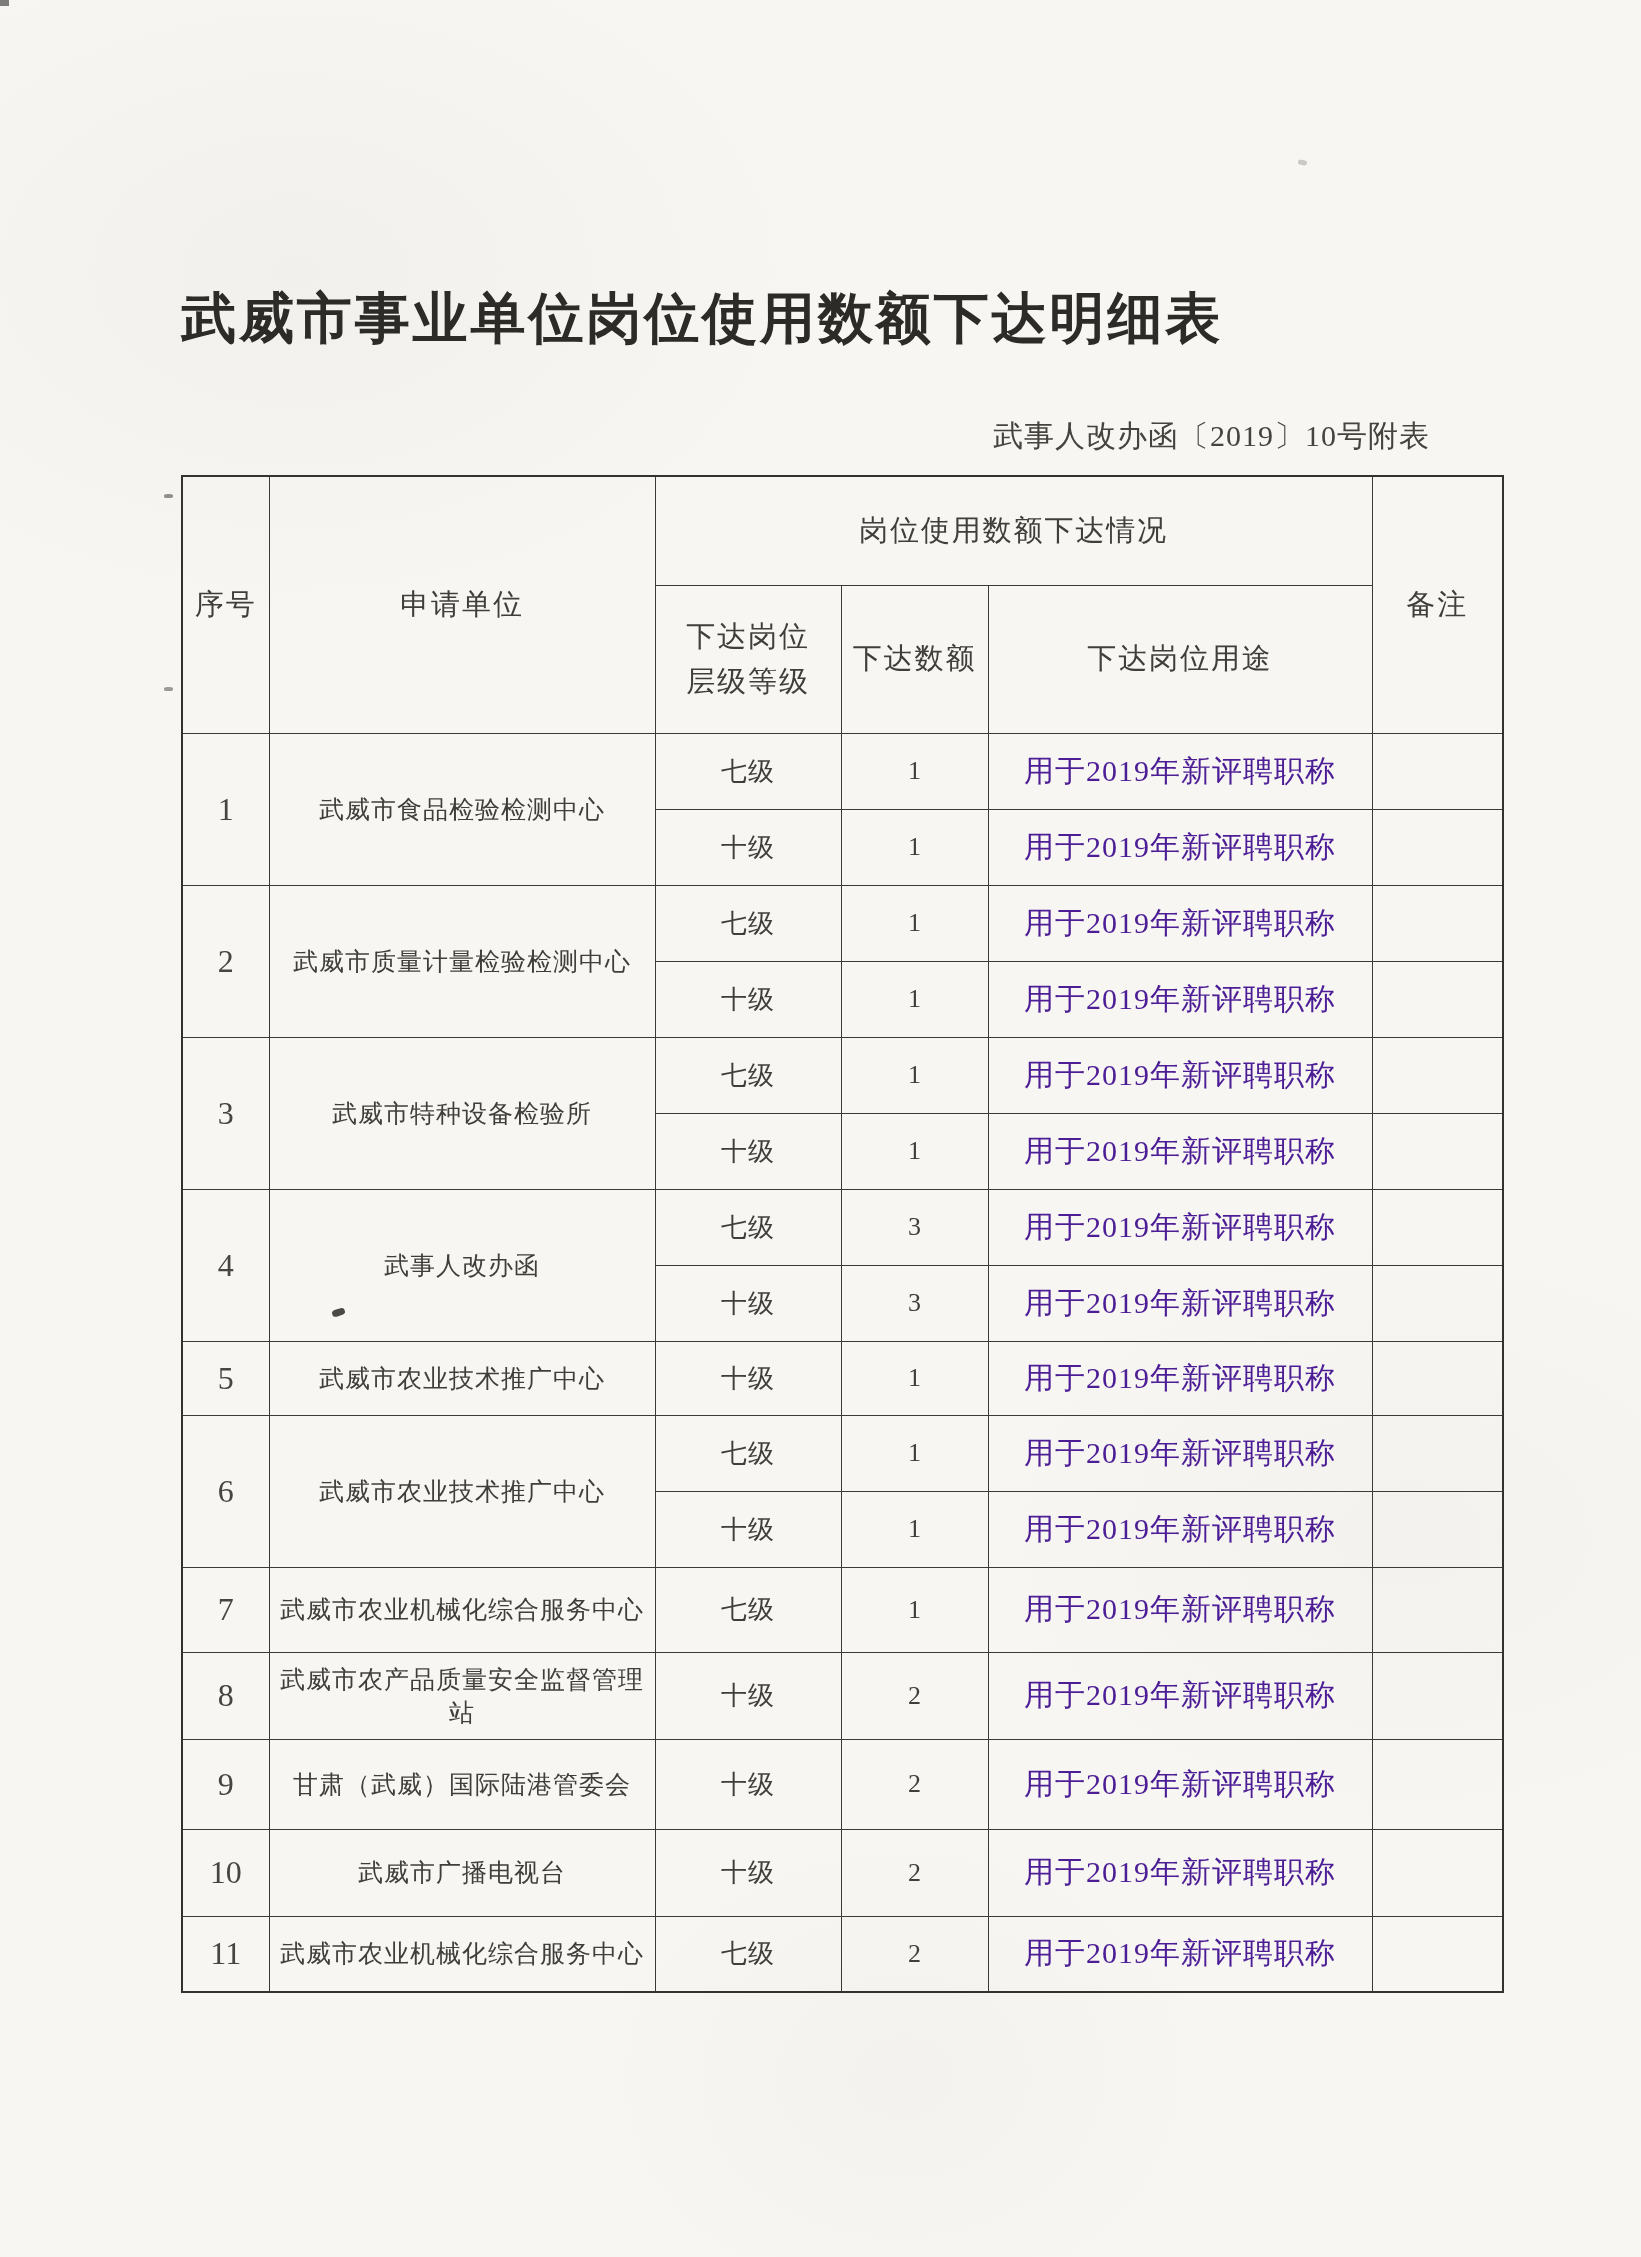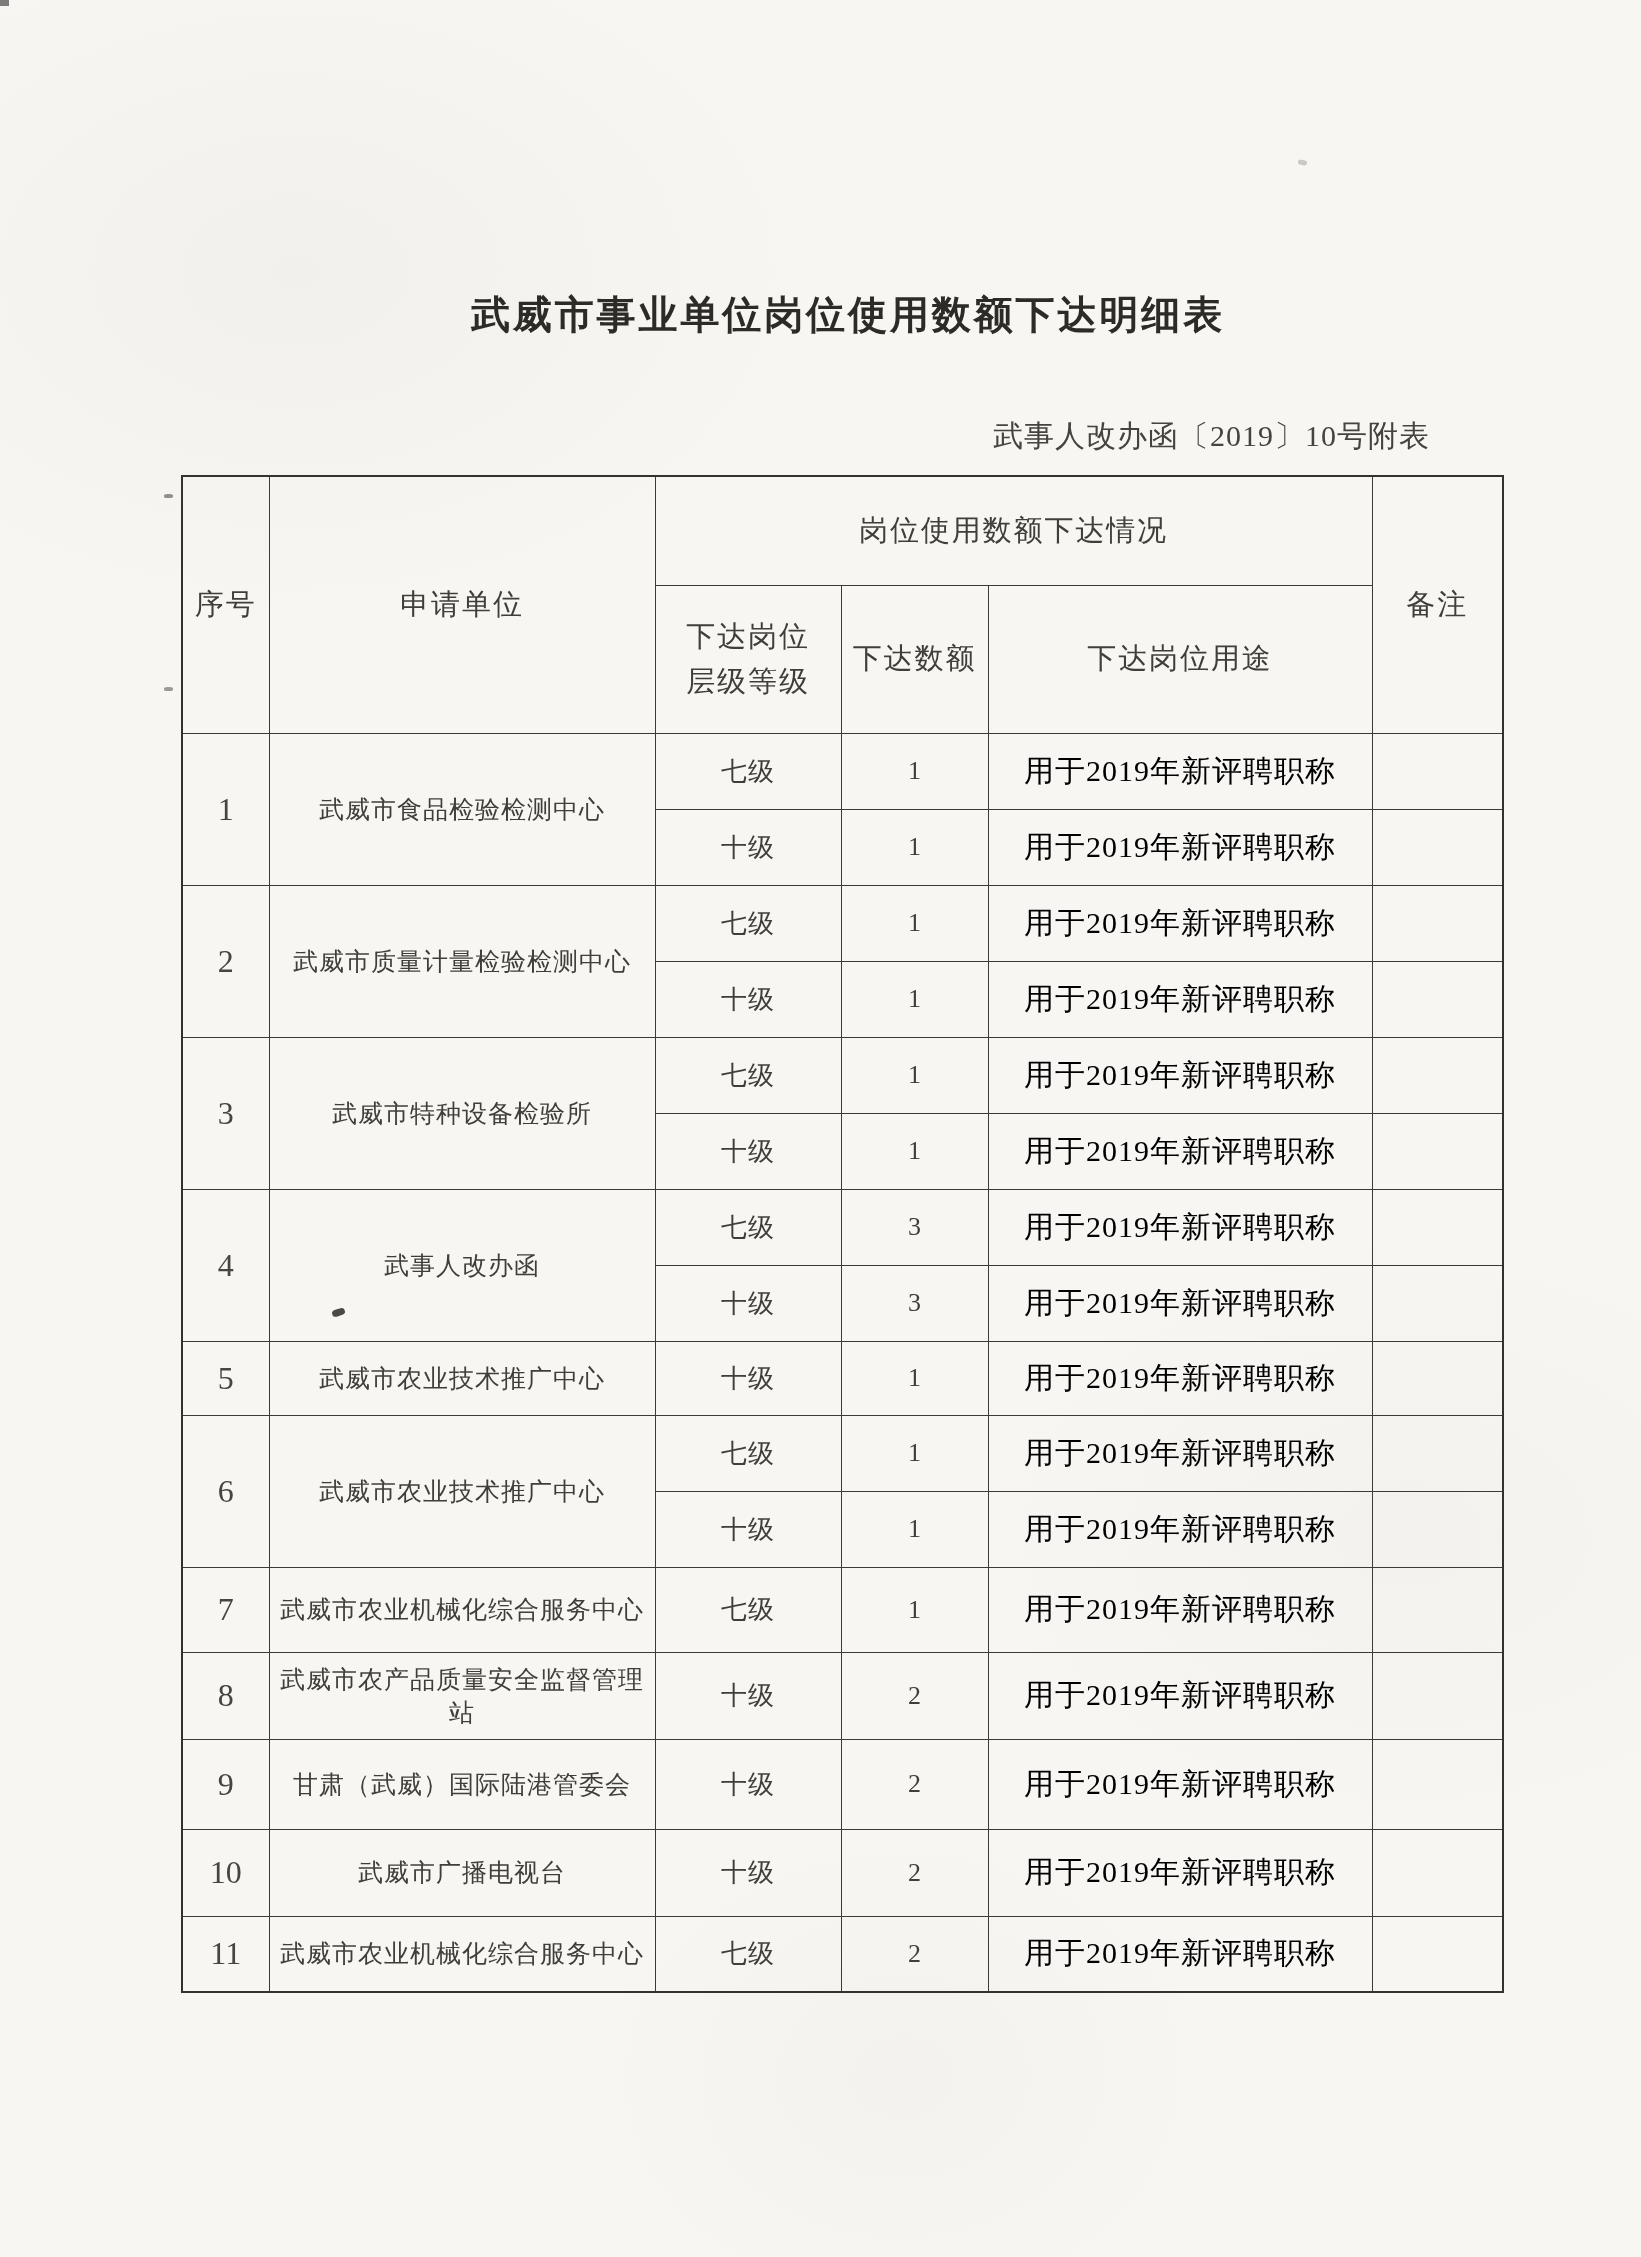--- a/index.html
+++ b/index.html
@@ -7,22 +7,22 @@
     width:1641px;height:2257px;position:relative;overflow:hidden;
     font-family:"Liberation Serif","DejaVu Serif",serif;
     background:
       radial-gradient(ellipse 869px 579px at 18% 12%, rgba(118,112,100,0.045), transparent 60%),
       radial-gradient(ellipse 734px 502px at 86% 68%, rgba(118,112,100,0.03), transparent 60%),
       radial-gradient(ellipse 483px 386px at 55% 92%, rgba(118,112,100,0.03), transparent 65%),
       #f7f6f3;
     color:#403e3a;
   }
   .doc-title{
-    position:absolute;left:181px;top:282px;width:1322px;margin:6px;
-    text-align:center;font-size:39px;font-weight:700;letter-spacing:2.9px;
+    position:absolute;left:181px;top:282px;width:1322px;margin:0;
+    font-size:55px;font-weight:700;letter-spacing:2.9px;
     color:#2c2b28;white-space:nowrap;
   }
   .doc-ref{
     position:absolute;top:416px;right:211px;
     font-size:30px;color:#45433e;letter-spacing:1px;white-space:nowrap;
   }
   table.quota-table{
     position:absolute;left:181px;top:475px;width:1322px;
     border-collapse:collapse;table-layout:fixed;
     border:2.9px solid #33322e;
@@ -34,21 +34,21 @@
     color:#403e3a;
   }
   thead tr.hrow1{height:109px;}
   thead tr.hrow2{height:148px;}
   .hcell{font-size:29px;letter-spacing:1.9px;}
   .hcell-level{font-size:29px;letter-spacing:1.9px;line-height:1.55;}
   td.idx{font-size:32px;color:#474540;}
   td.unit{font-size:25px;letter-spacing:1px;}
   td.lvl{font-size:26px;letter-spacing:1px;}
   td.amt{font-size:26px;}
-  td.purpose{font-size:30px;letter-spacing:1px;color:#000000;}
+  td.purpose{font-size:30px;letter-spacing:1px;color:#4c1d95;}
   td.rmk{font-size:25px;}
   .artifact{position:absolute;background:#2c2b29;border-radius:40%;}
   .artifact.dot-unit4{left:332px;top:1309px;width:12.6px;height:6.8px;opacity:.85;transform:rotate(-18deg);}
   .artifact.speck-top{left:1298px;top:160px;width:8.7px;height:4.8px;opacity:.22;transform:rotate(12deg);}
   .artifact.tick-left-1{left:164px;top:494px;width:8.7px;height:3.9px;opacity:.5;}
   .artifact.tick-left-2{left:164px;top:687px;width:8.7px;height:3.9px;opacity:.45;}
   .artifact.corner{left:0;top:0;width:8.7px;height:5.8px;opacity:.6;border-radius:0;}
 </style>
 </head>
 <body>

